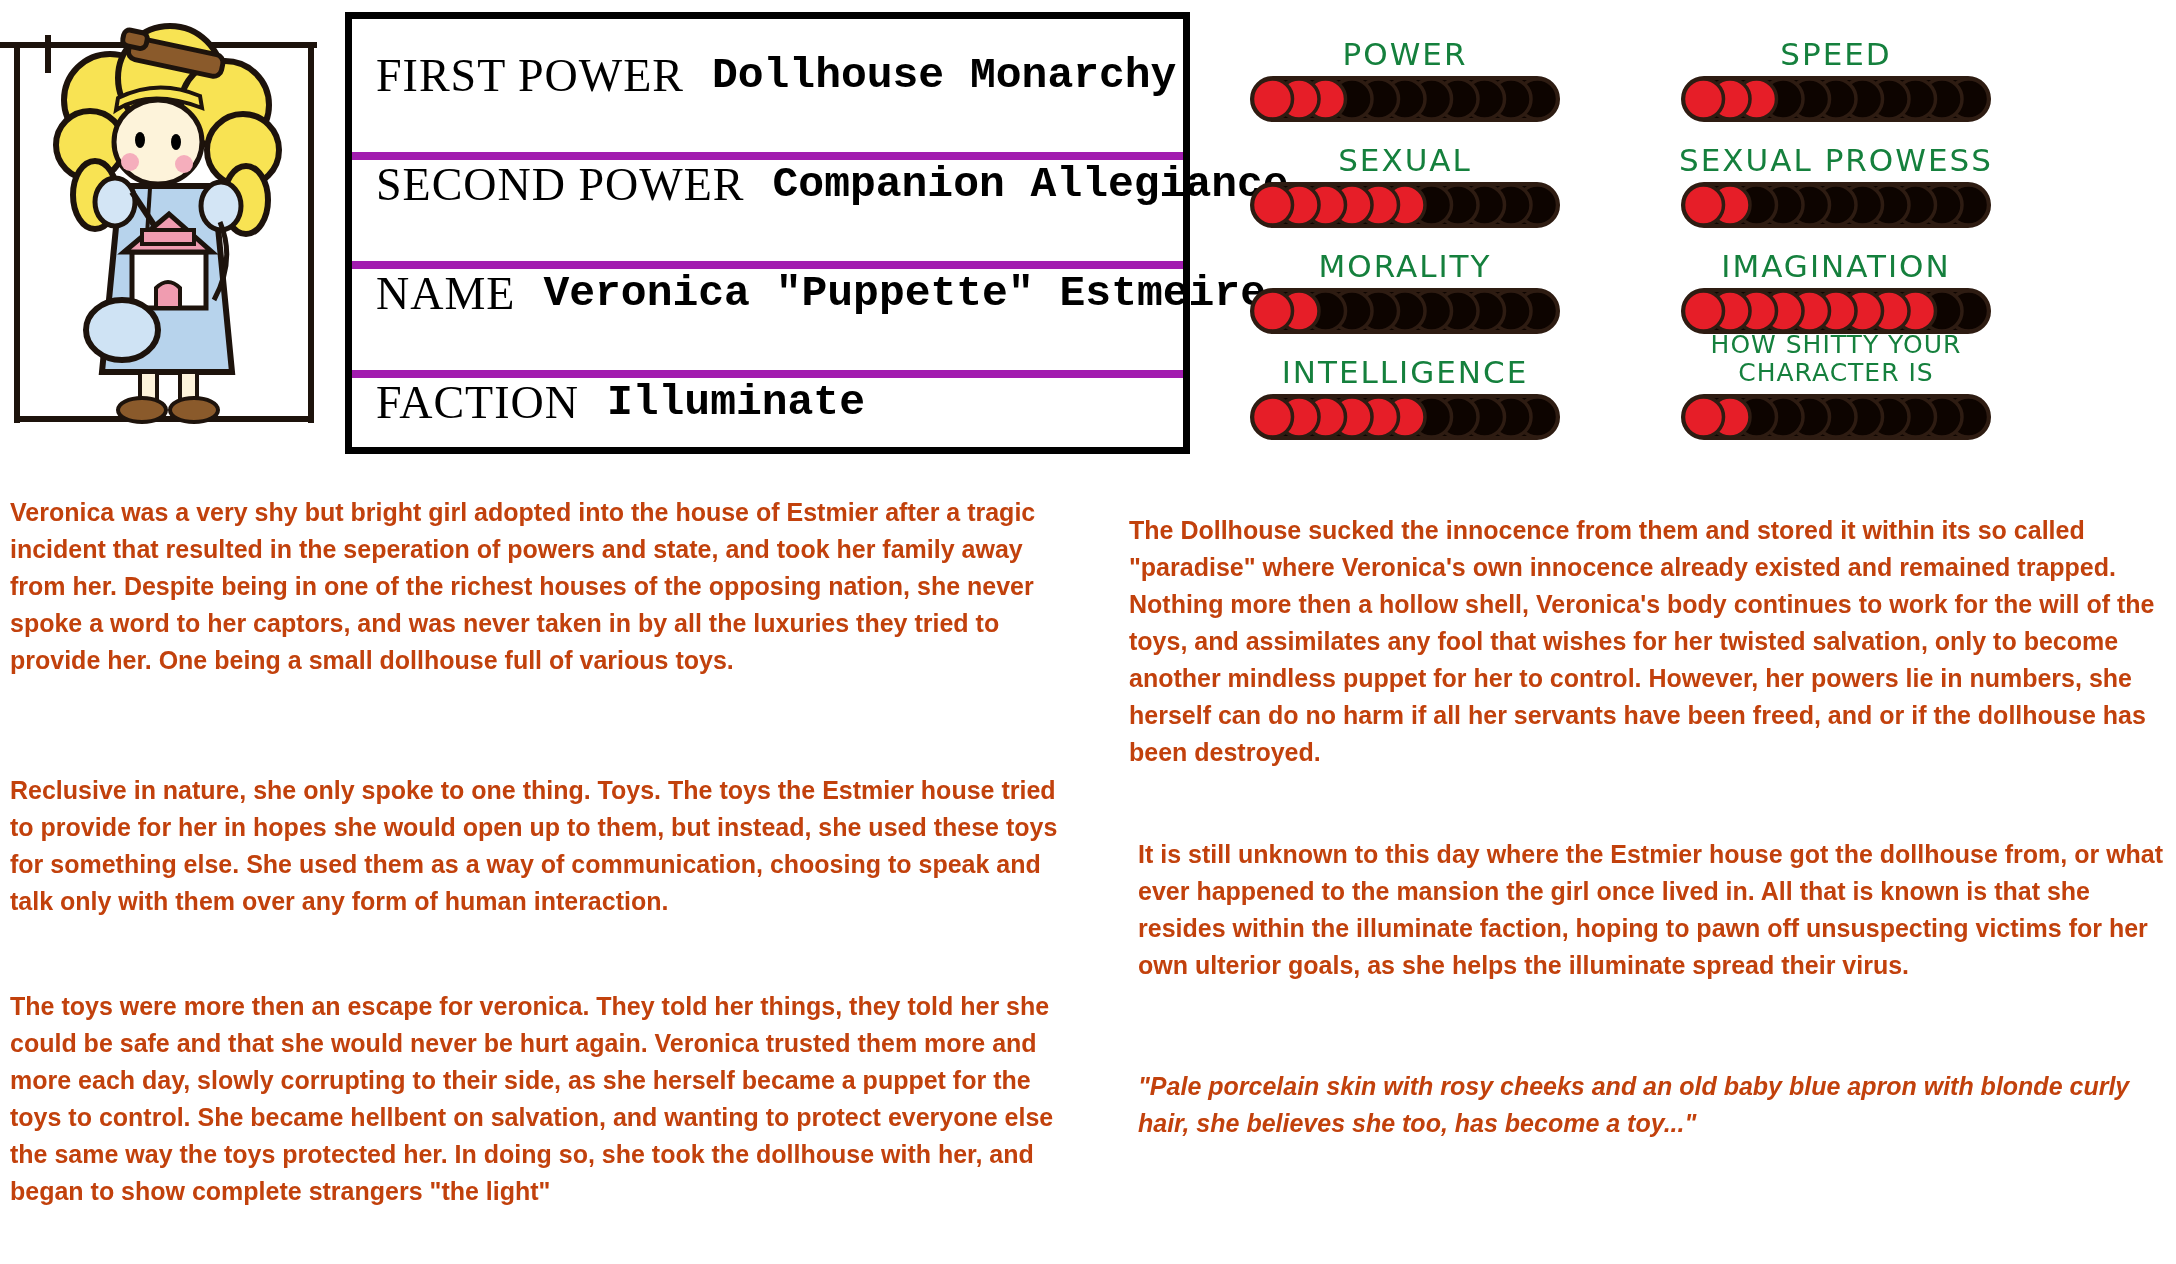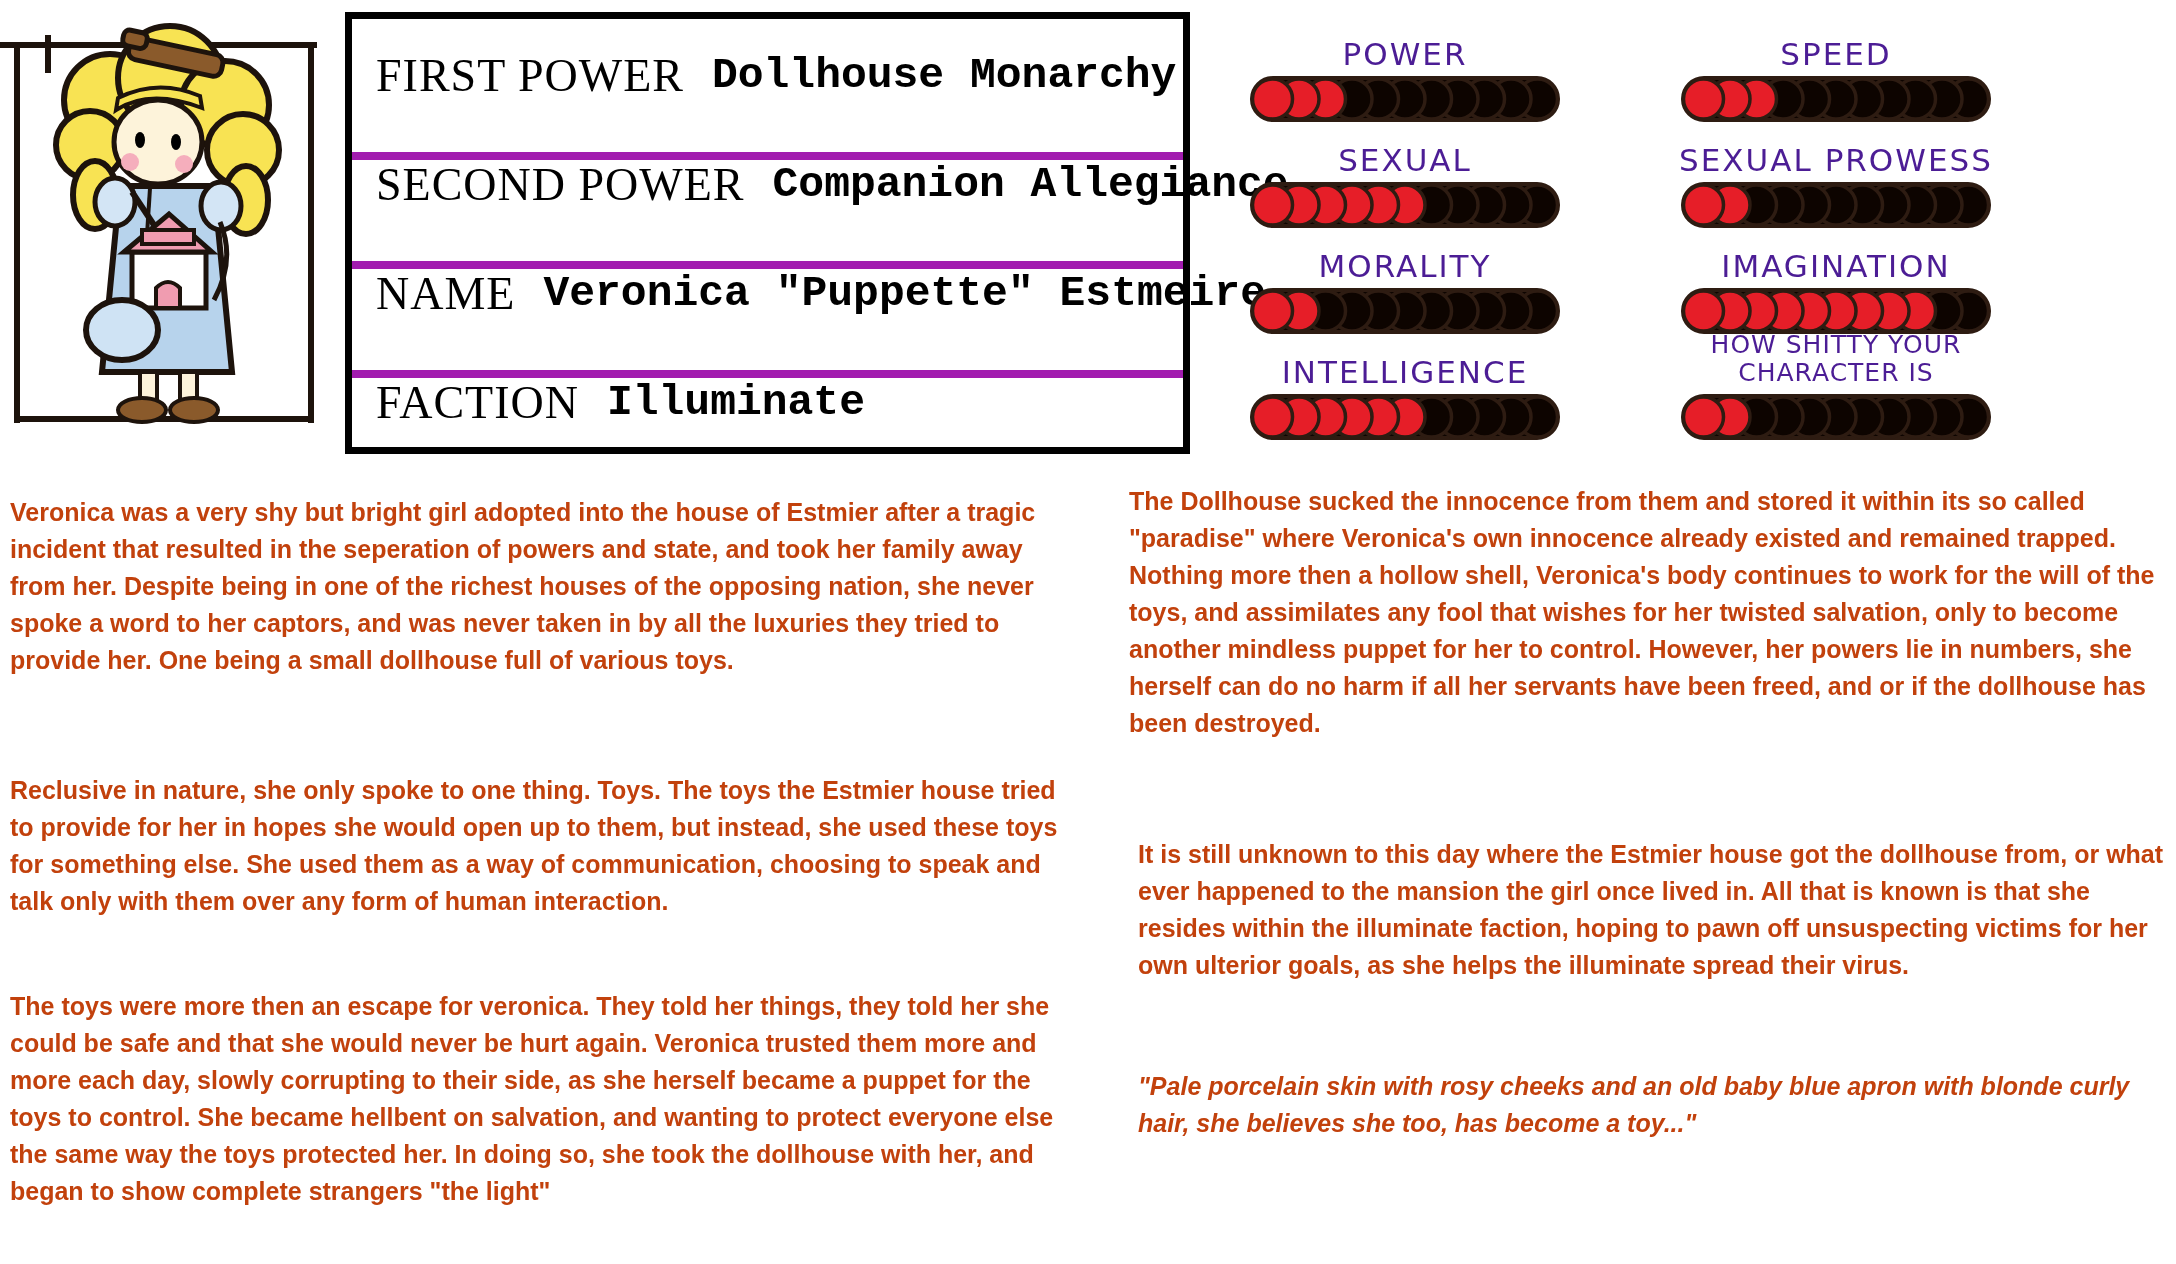--- a/index.html
+++ b/index.html
@@ -31,36 +31,36 @@
     white-space:nowrap;position:relative;top:-10px;
   }
 
   
   .stats-col{position:absolute;top:16px;width:320px;text-align:center;}
   .stats-col.left{left:1245px;}
   .stats-col.right{left:1676px;}
   .stat{height:106px;display:flex;flex-direction:column;justify-content:flex-end;}
   .stat-label{
     font-family:"DejaVu Sans",sans-serif;font-size:31px;letter-spacing:2px;
-    line-height:1.0;margin-bottom:6px;color:#4c1d95;
+    line-height:1.0;margin-bottom:6px;color:#15803d;
   }
   .stat-label.two-line{font-size:25px;line-height:1.15;letter-spacing:1px;}
   .stat-bar svg{display:block;margin:0 auto;}
 
   
   .para{
     position:absolute;font-family:"Liberation Sans",sans-serif;font-weight:700;
     font-size:25px;line-height:37px;color:#c2410c;
   }
   .p-left{left:10px;width:1072px;}
   .p-right{left:1123px;width:1046px;}
   #para-l1{top:494px;}
   #para-l2{top:772px;}
   #para-l3{top:988px;}
-  #para-r1{top:483px;left:1129px;}
+  #para-r1{top:512px;left:1129px;}
   #para-r2{top:836px;left:1138px;width:1036px;}
   #quote{top:1068px;left:1138px;width:1010px;font-style:italic;}
 </style>
 </head>
 <body>
 
 <div class="portrait">
   <svg viewBox="0 0 332 442" width="332" height="442">
 
     <g stroke="#1d130c" stroke-width="6" fill="none" stroke-linecap="square">

